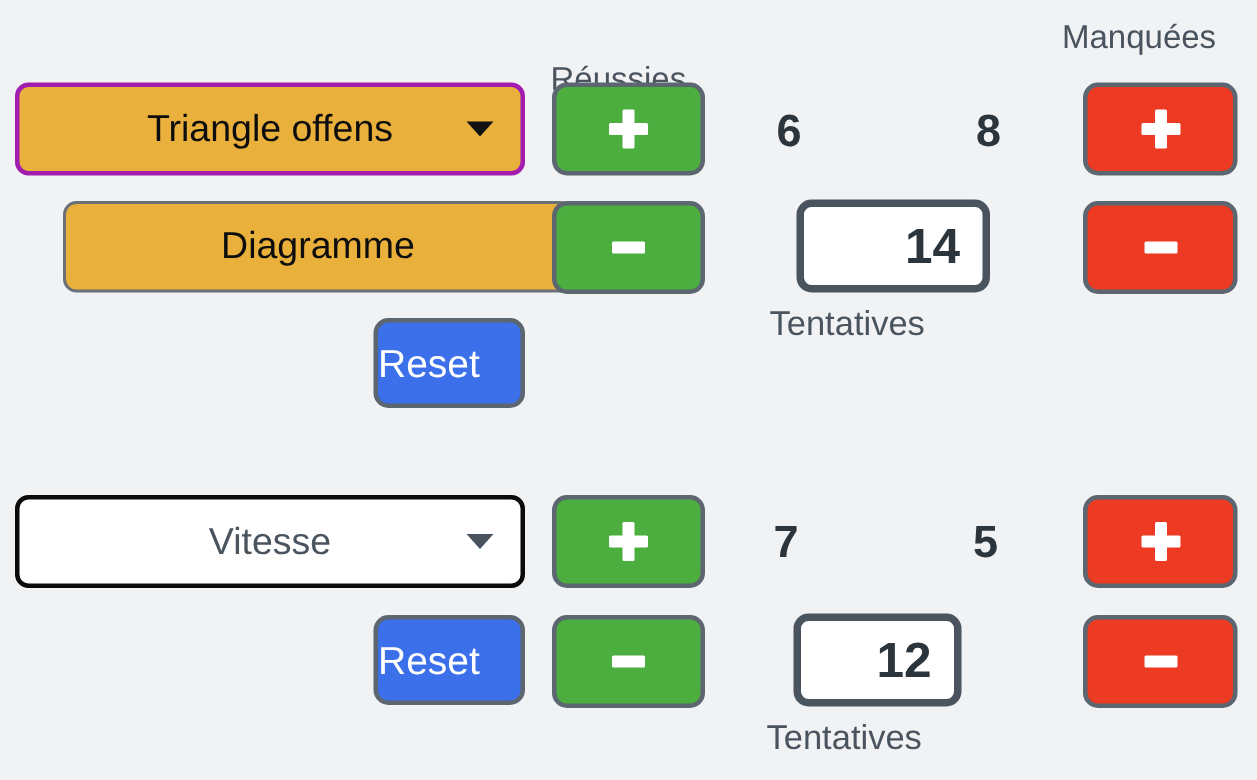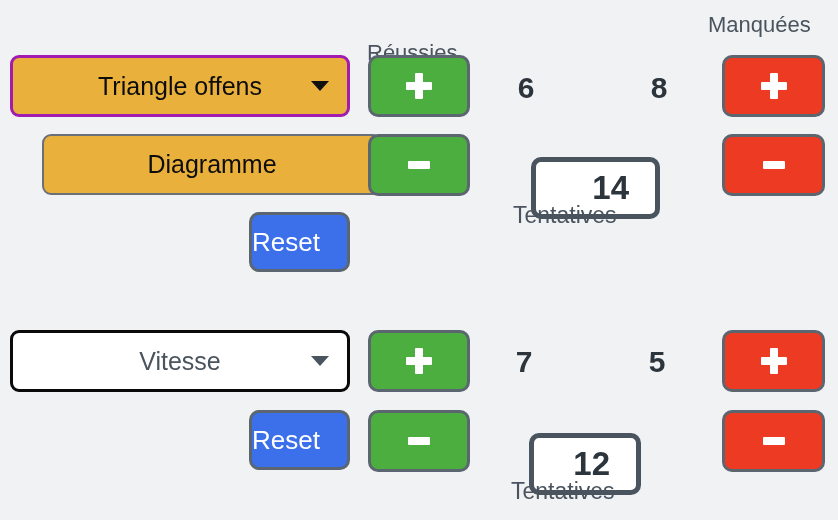--- a/index.html
+++ b/index.html
@@ -147,22 +147,21 @@
 
   
   .attempts-box {
     position: absolute;
     background: #ffffff;
     border: 5px solid #4a545e;
     border-radius: 10px;
     display: flex;
     align-items: center;
     justify-content: flex-end;
-    padding-right: 26px;
-    margin-top: 24px;
+    padding-right: 15px;
   }
   .attempts-value {
     font-size: 33px;
     font-weight: bold;
     color: #2c343c;
     white-space: nowrap;
   }
   .attempts-caption {
     position: absolute;
     font-size: 23px;

